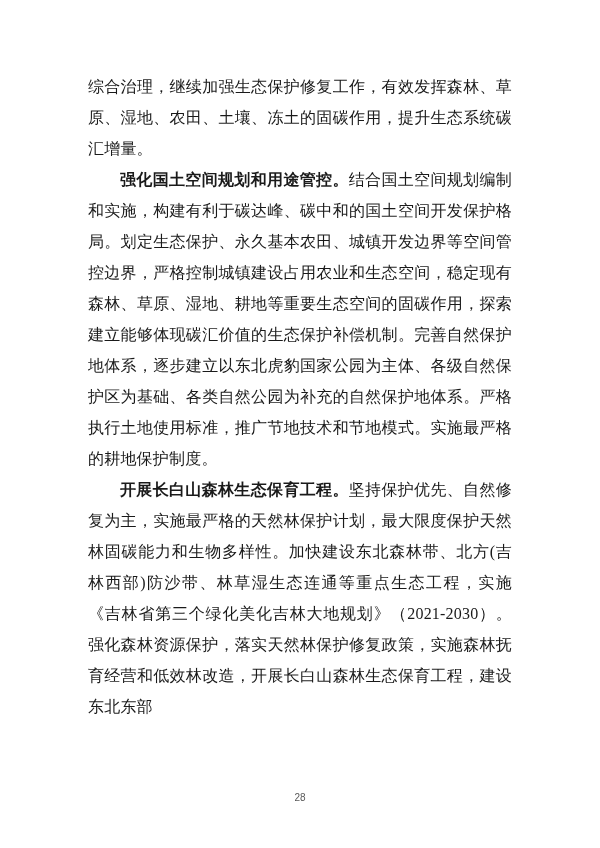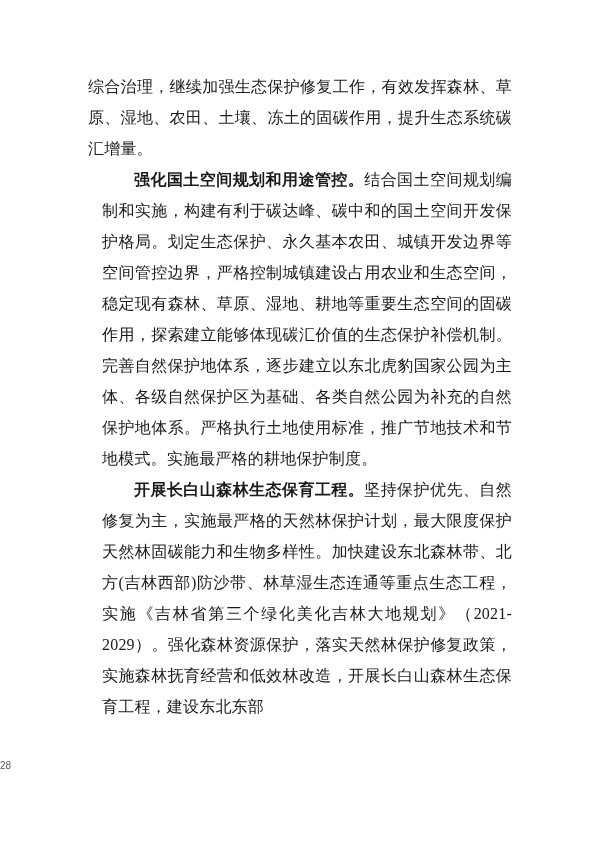--- a/index.html
+++ b/index.html
@@ -30,46 +30,45 @@
     letter-spacing: 0.2px;
     text-align: justify;
     text-justify: inter-character;
   }
   .content p {
     margin: 0;
     padding: 0;
   }
   .content p.indent {
     text-indent: 2em;
-    margin-left: 14px;
   }
   .lead {
     font-weight: bold;
   }
   .page-num {
     position: absolute;
-    top: 760px;
+    top: 792px;
     left: 0;
     width: 100%;
-    text-align: left;
+    text-align: center;
     font-size: 10px;
     color: #595959;
     font-family: "Liberation Sans", "DejaVu Sans", sans-serif;
   }
 </style>
 </head>
 <body>
 
 <div class="page">
 
   <div class="content">
 
     <p><span>综合治理，继续加强生态保护修复工作，有效发挥森林、草原、湿地、农田、土壤、冻土的固碳作用，提升生态系统碳汇增量。</span></p>
 
     <p class="indent"><span class="lead">强化国土空间规划和用途管控。</span><span>结合国土空间规划编制和实施，构建有利于碳达峰、碳中和的国土空间开发保护格局。划定生态保护、永久基本农田、城镇开发边界等空间管控边界，严格控制城镇建设占用农业和生态空间，稳定现有森林、草原、湿地、耕地等重要生态空间的固碳作用，探索建立能够体现碳汇价值的生态保护补偿机制。完善自然保护地体系，逐步建立以东北虎豹国家公园为主体、各级自然保护区为基础、各类自然公园为补充的自然保护地体系。严格执行土地使用标准，推广节地技术和节地模式。实施最严格的耕地保护制度。</span></p>
 
-    <p class="indent"><span class="lead">开展长白山森林生态保育工程。</span><span>坚持保护优先、自然修复为主，实施最严格的天然林保护计划，最大限度保护天然林固碳能力和生物多样性。加快建设东北森林带、北方(吉林西部)防沙带、林草湿生态连通等重点生态工程，实施《吉林省第三个绿化美化吉林大地规划》（2021-2029）。强化森林资源保护，落实天然林保护修复政策，实施森林抚育经营和低效林改造，开展长白山森林生态保育工程，建设东北东部</span></p>
+    <p class="indent"><span class="lead">开展长白山森林生态保育工程。</span><span>坚持保护优先、自然修复为主，实施最严格的天然林保护计划，最大限度保护天然林固碳能力和生物多样性。加快建设东北森林带、北方(吉林西部)防沙带、林草湿生态连通等重点生态工程，实施《吉林省第三个绿化美化吉林大地规划》（2021-2030）。强化森林资源保护，落实天然林保护修复政策，实施森林抚育经营和低效林改造，开展长白山森林生态保育工程，建设东北东部</span></p>
 
   </div>
 
   <div class="page-num">28</div>
 
 </div>
 
 </body></html>

